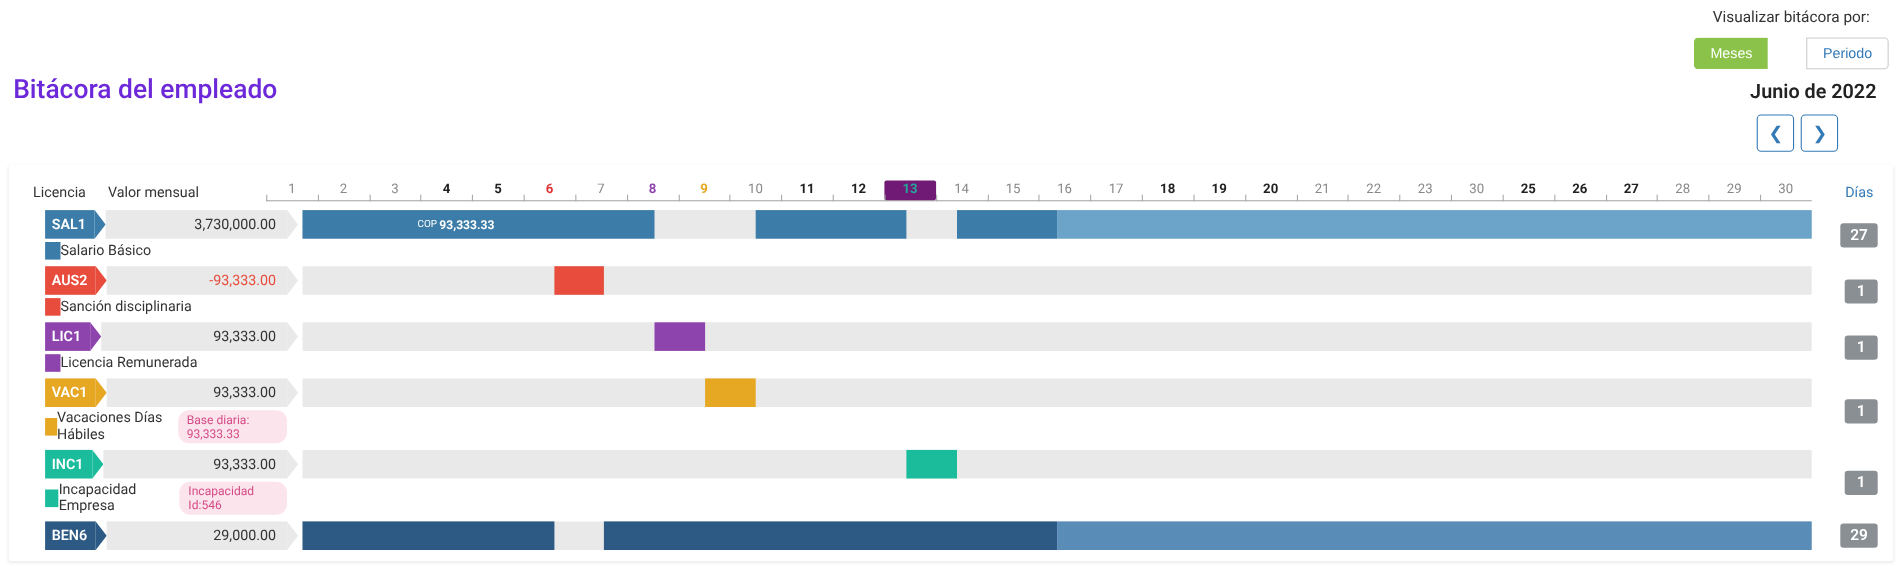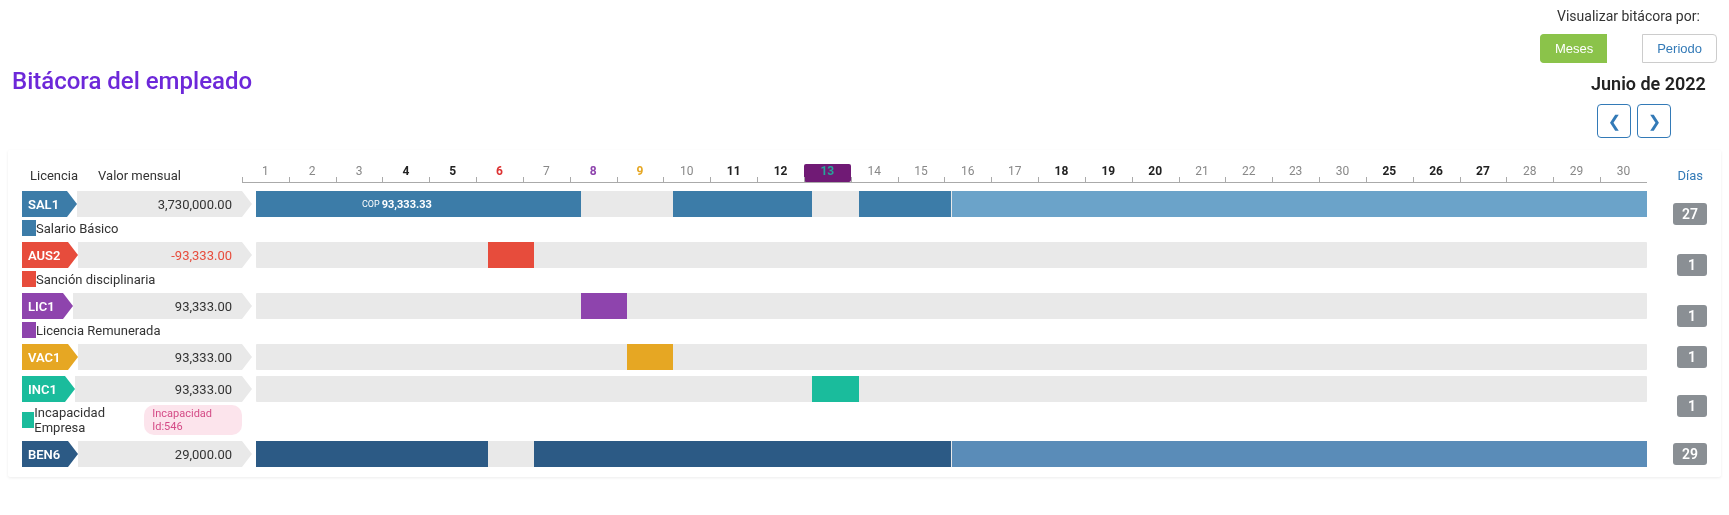--- a/index.html
+++ b/index.html
@@ -26,21 +26,21 @@
   .day-col { flex: 1; text-align: center; font-size: 12px; color: #888; padding-bottom: 4px; position: relative; }
   .day-col.bold { color: #222; font-weight: 700; }
   .day-col.red { color: #d33; font-weight: 700; }
   .day-col.purple { color: #8e44ad; font-weight: 700; }
   .day-col.orange { color: #e6a723; font-weight: 700; }
   .day-col.teal-hl { background: #701a75; color: #26a69a; font-weight: 700; border-radius: 2px; }
   .day-col::before { content: ""; position: absolute; left: 0; bottom: -1px; width: 1px; height: 6px; background: #aaa; }
   .days-head { width: 60px; text-align: right; color: #337ab7; font-size: 13px; padding-right:4px; }
   
   .row { display: flex; align-items: stretch; margin-bottom: 6px; }
-  .row-left { width: 220px; }
+  .row-left { width: 220px; margin-left: 19px; }
   .ribbon-line { display: flex; align-items: center; height: 26px; }
   .tag { height: 26px; display: flex; align-items: center; padding: 0 8px 0 6px; color: #fff; font-weight: 600; font-size: 13px; position: relative; }
   .tag::after { content: ""; position: absolute; right: -10px; top: 0; border-top: 13px solid transparent; border-bottom: 13px solid transparent; border-left: 10px solid currentColor; }
   .tag.blue   { background: #3c7ca8; } .tag.blue::after   { color: #3c7ca8; }
   .tag.red    { background: #e74c3c; } .tag.red::after    { color: #e74c3c; }
   .tag.purple { background: #8e44ad; } .tag.purple::after { color: #8e44ad; }
   .tag.orange { background: #e6a723; } .tag.orange::after { color: #e6a723; }
   .tag.teal   { background: #1abc9c; } .tag.teal::after   { color: #1abc9c; }
   .tag.navy   { background: #2c5a85; } .tag.navy::after   { color: #2c5a85; }
   
@@ -191,20 +191,25 @@
         <div class="row-days">
           <div class="days-badge">1</div>
         </div>
       </div>
       <div class="row">
         <div class="row-left">
           <div class="ribbon-line">
             <div class="tag orange">VAC1</div>
             <div class="value-chip">93,333.00</div>
           </div>
+          <div class="desc-line">
+            <div class="accent orange"></div>
+            <span class="desc-text">Vacaciones Días Hábiles</span>
+            <span class="pill">Base diaria: 93,333.33</span>
+          </div>
         </div>
         <div class="row-timeline">
           <div class="seg" style="left: 26.6667%; width: 3.33333%; background: rgb(230, 167, 35);"></div>
         </div>
         <div class="row-days">
           <div class="days-badge">1</div>
         </div>
       </div>
       <div class="row">
         <div class="row-left">

